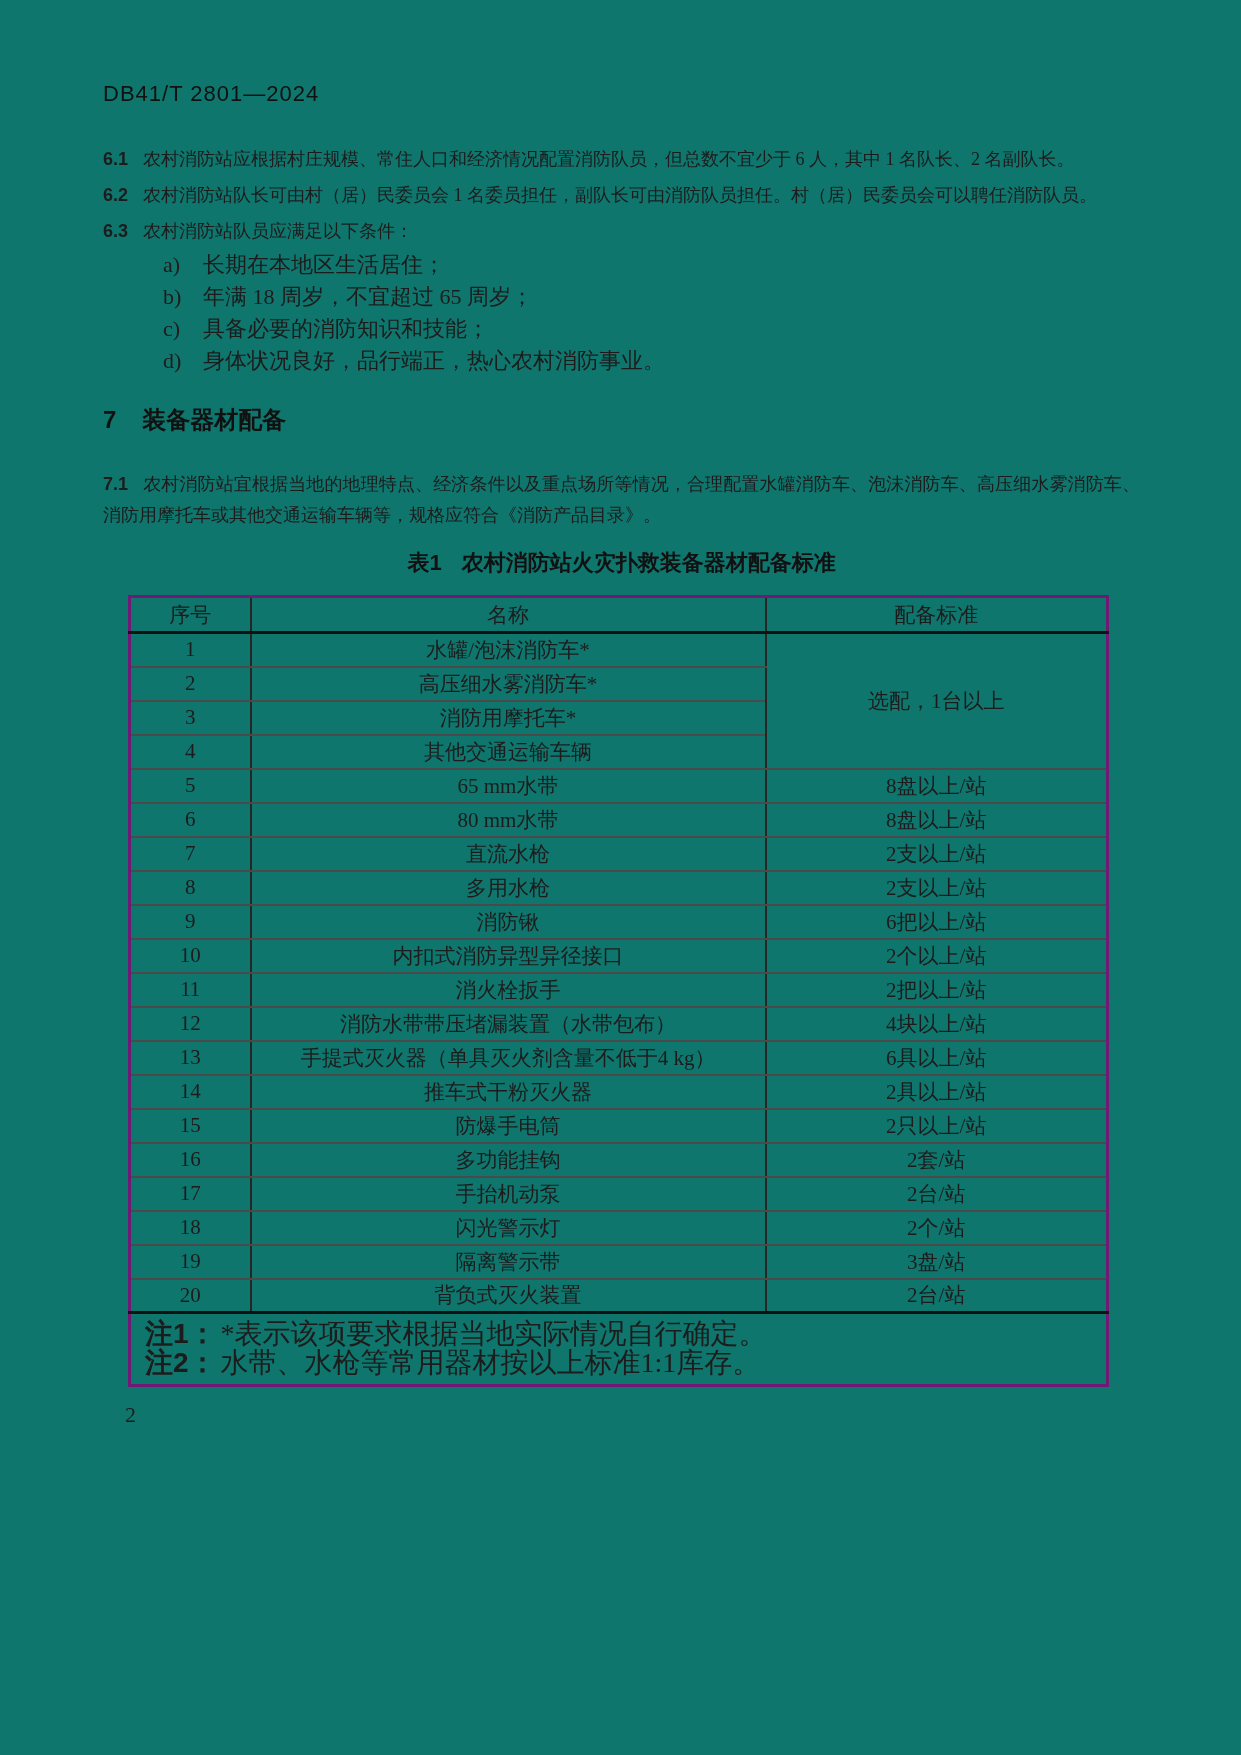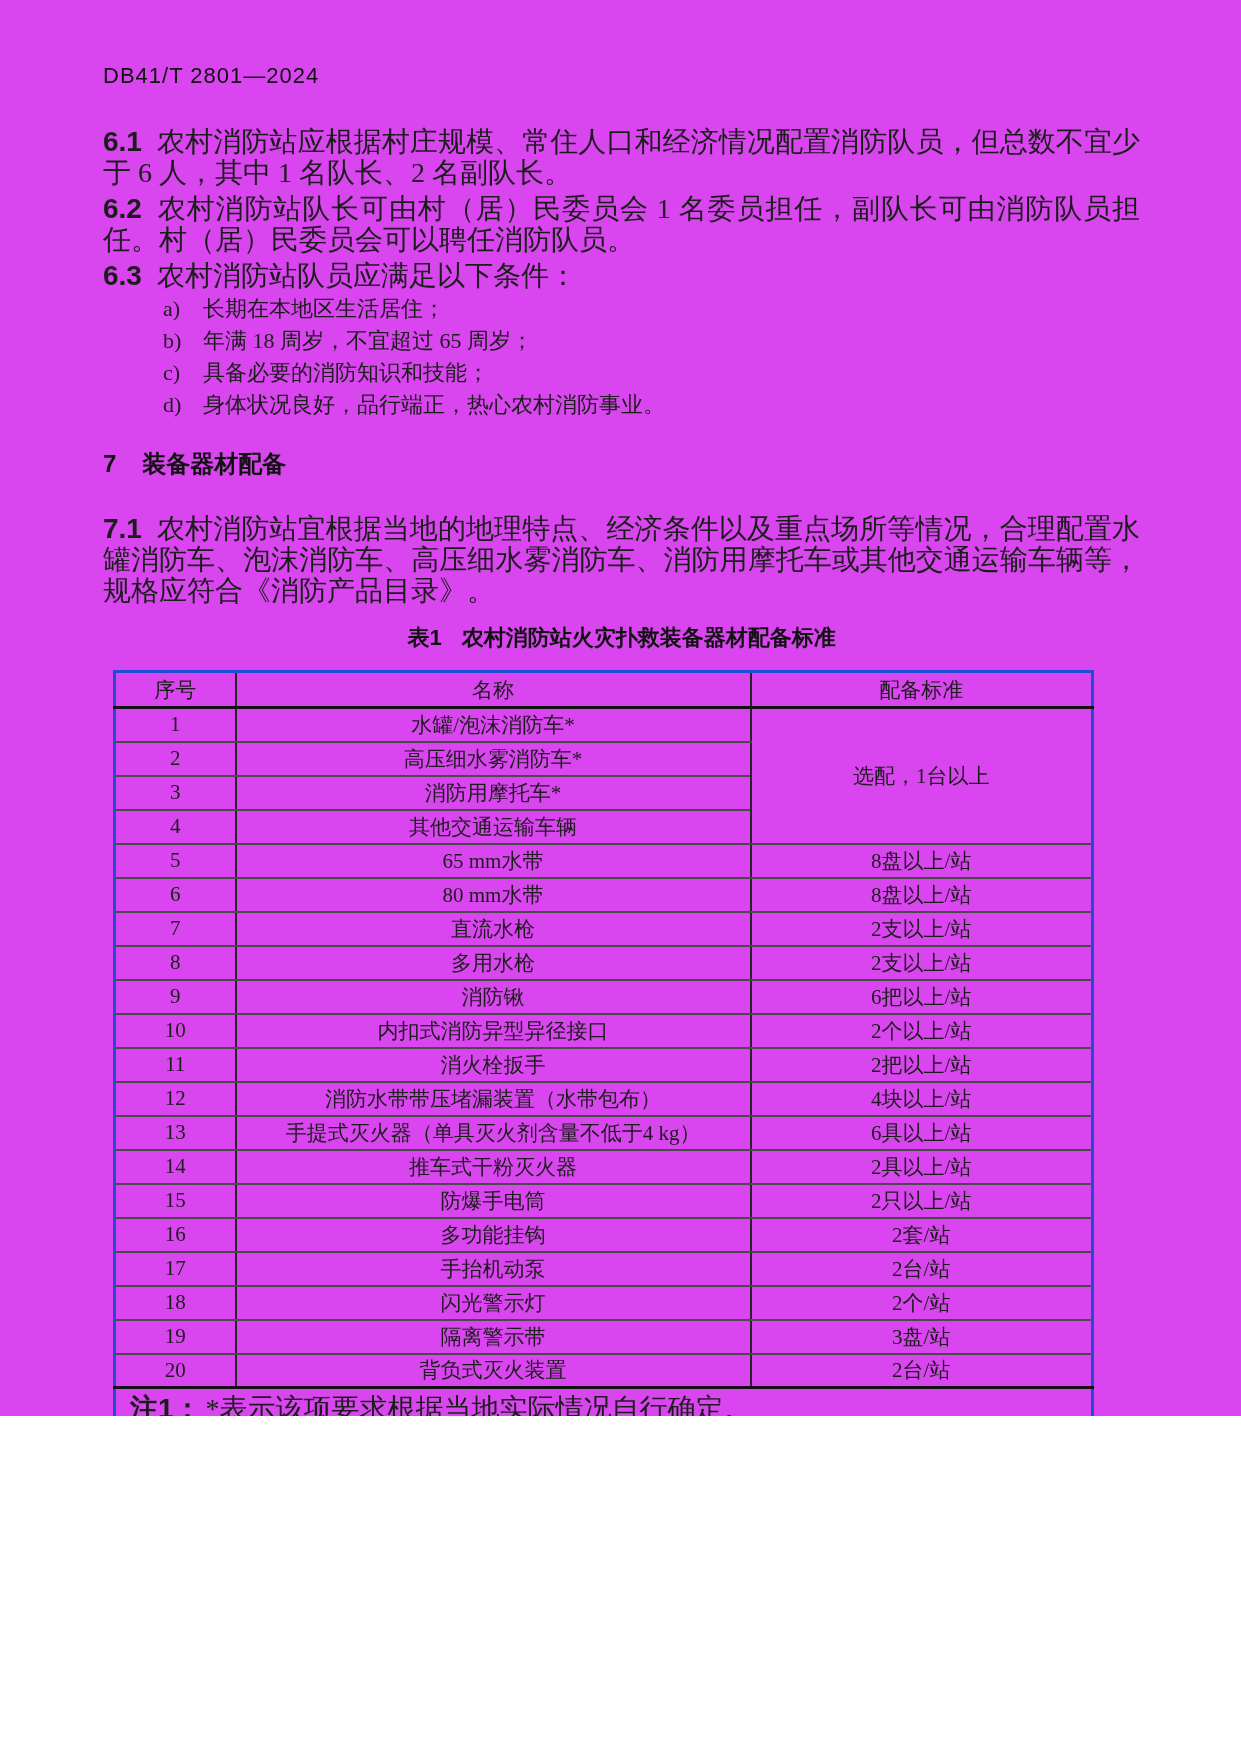--- a/index.html
+++ b/index.html
@@ -1,40 +1,40 @@
 <!DOCTYPE html>
 <html><head>
 <meta charset="utf-8">
 <style>
   html,body { margin:0; padding:0; background:#ffffff; }
   .page {
     position:relative;
-    width:1241px; height:1416px;
+    width:1241px; height:1755px;
     box-sizing:border-box;
-    background:#d946ef;
+    background:#0f766e;
     color:#1c1c1c;
-    padding:64px 101px 0 103px;
+    padding:82px 101px 0 103px;
     font-family:"Liberation Serif","DejaVu Serif",serif;
     overflow:hidden;
   }
   .doc-number {
     font-family:"Liberation Sans","DejaVu Sans",sans-serif;
     font-size:22px; line-height:24px; letter-spacing:1px;
     color:#111;
   }
   .sec-heading {
     margin:30px 0 0 0;
     font-family:"Liberation Sans","DejaVu Sans",sans-serif;
     font-weight:bold; font-size:24px; line-height:26px;
     color:#111;
   }
   .sec-heading .sec-num { margin-right:26px; }
   .clause {
     margin:5px 0 0 0;
-    font-size:28px; line-height:31px;
+    font-size:18px; line-height:31px;
     text-align:justify;
     color:#1c1c1c;
   }
   .clause.first { margin-top:38px; }
   .clause-num {
     font-family:"Liberation Sans","DejaVu Sans",sans-serif;
     font-weight:600; margin-right:15px; white-space:nowrap;
   }
   .cond-list { margin:2px 0 0 0; }
   .list-item {
@@ -47,25 +47,25 @@
   .p71 { margin-top:36px; }
   .table-caption {
     margin-top:20px;
     text-align:center;
     font-family:"Liberation Sans","DejaVu Sans",sans-serif;
     font-weight:bold; font-size:22px; line-height:24px;
     color:#111;
   }
   .table-caption .cap-label { margin-right:20px;text-align:center; }
   table.equip {
-    margin:20px 0 0 10px;
+    margin:20px 0 0 25px;
     border-collapse:collapse;
     table-layout:fixed;
     width:978px;
-    border:3px solid #1d4ed8;
+    border:3px solid #701a75;
   }
   table.equip th, table.equip td {
     border-left:2px solid #262626;
     border-right:2px solid #262626;
     border-top:2px solid #4a4a4a;
     border-bottom:2px solid #4a4a4a;
     font-weight:normal;
     font-size:21px;
     text-align:center;
     vertical-align:middle;

